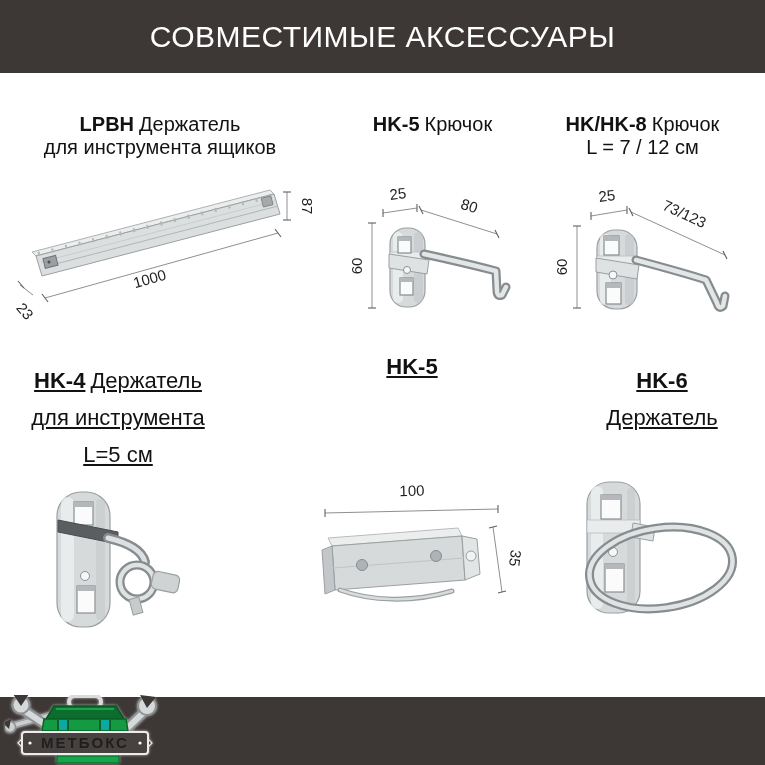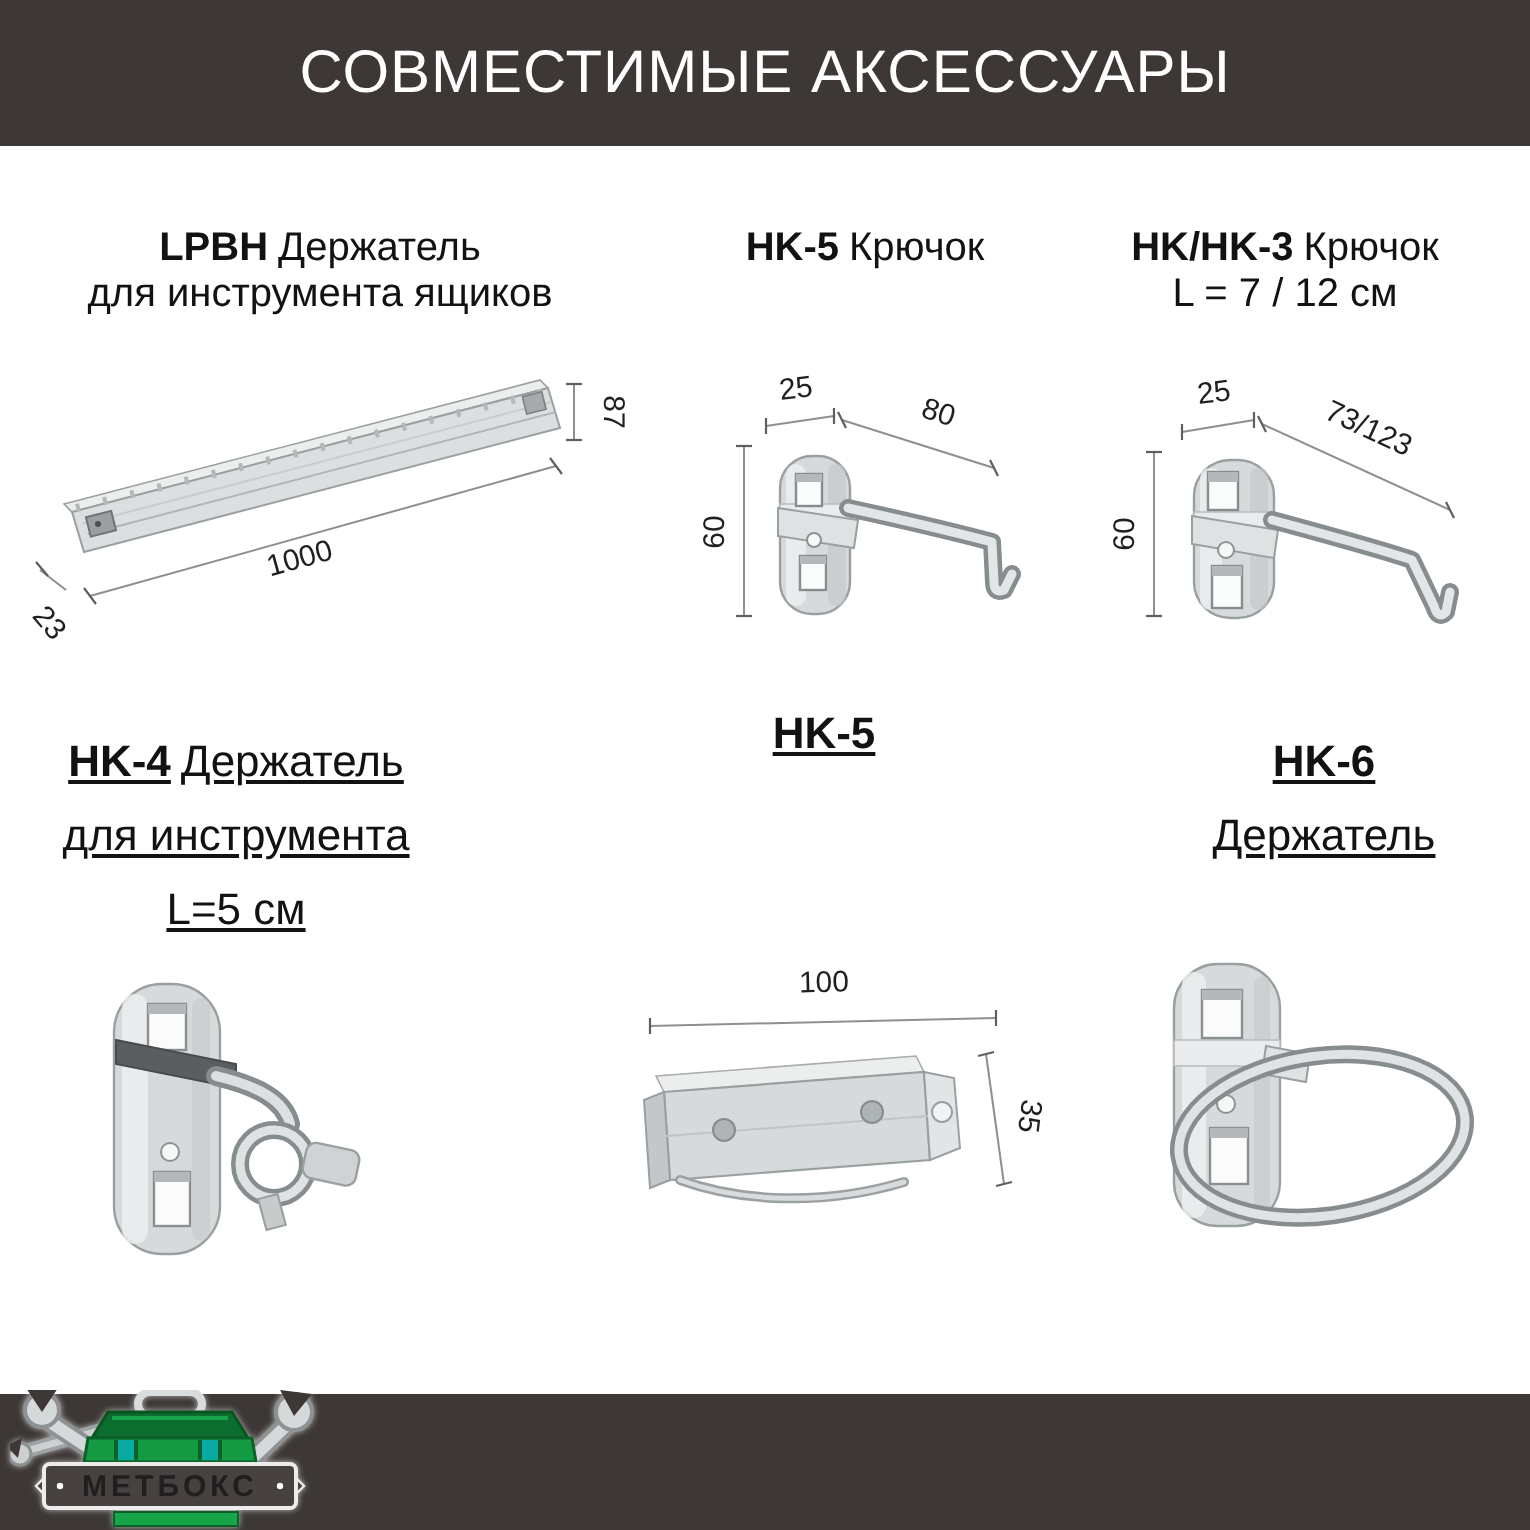--- a/index.html
+++ b/index.html
@@ -49,21 +49,21 @@
   <div class="cell t1" style="left:0;top:113px;width:320px;">
     <div><span class="code">LPBH</span><span class="name">Держатель</span></div>
     <div>для инструмента ящиков</div>
   </div>
 
   <div class="cell t1" style="left:340px;top:113px;width:185px;">
     <div><span class="code">HK-5</span><span class="name">Крючок</span></div>
   </div>
 
   <div class="cell t1" style="left:540px;top:113px;width:205px;">
-    <div><span class="code">HK/HK-3</span><span class="name">Крючок</span></div>
+    <div><span class="code">HK/HK-8</span><span class="name">Крючок</span></div>
     <div>L = 7 / 12 см</div>
   </div>
 
   <div class="cell t2" style="left:0;top:362px;width:236px;">
     <div><span class="code">HK-4</span><span class="name">Держатель</span></div>
     <div>для инструмента</div>
     <div>L=5 см</div>
   </div>
 
   <div class="cell t2" style="left:292px;top:348px;width:240px;">

